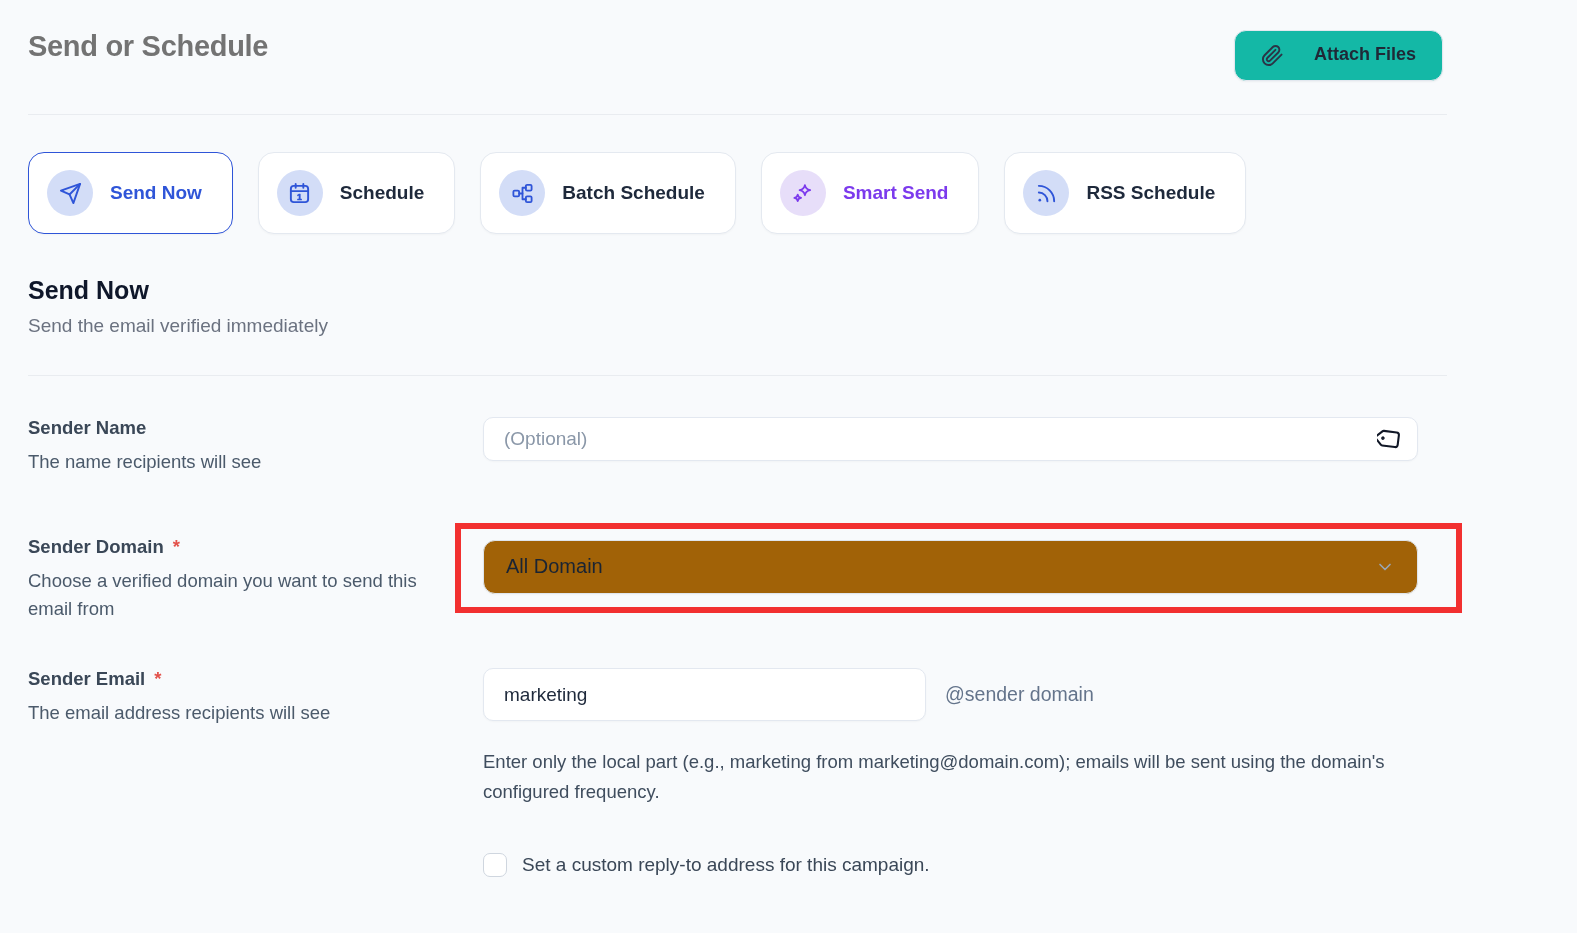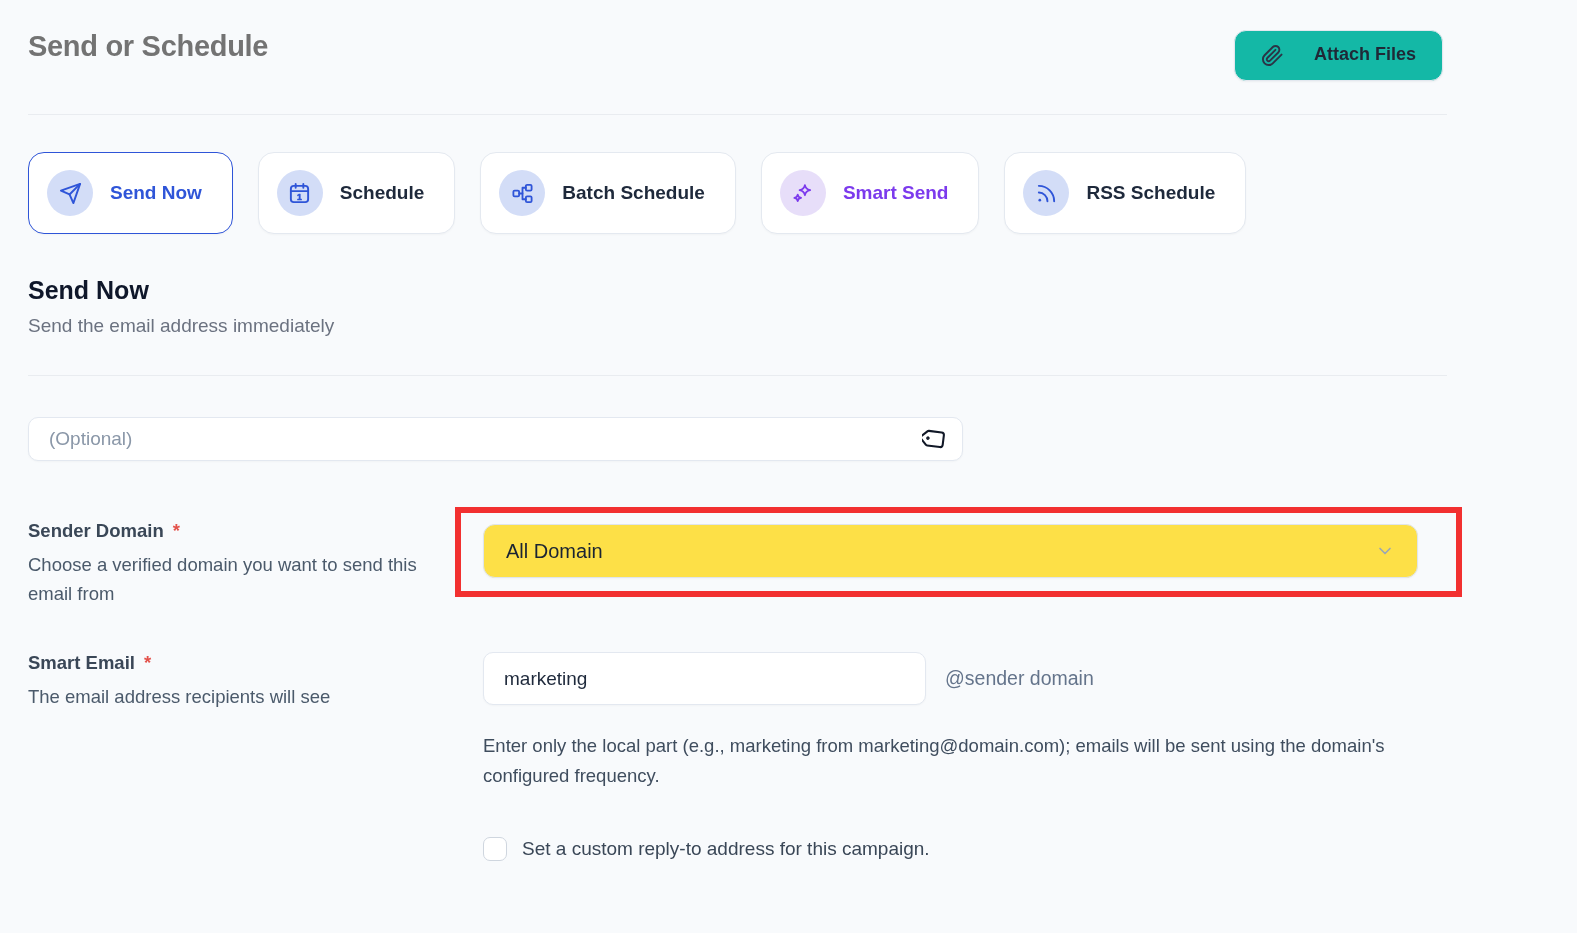--- a/index.html
+++ b/index.html
@@ -65,21 +65,21 @@
   .field-input::placeholder { color:#8a97a8; }
   .tag-icon { position:absolute; right:16px; top:50%; transform:translateY(-50%); display:flex; }
 
   
   .red-box {
     margin-left:-28px; width:1007px;
     border:6px solid #f23030;
     padding:11px 38px 13px 22px;
   }
   .select {
-    height:54px; background:#fde047; border:1px solid #dfe5ec; border-radius:12px;
+    height:54px; background:#a16207; border:1px solid #dfe5ec; border-radius:12px;
     display:flex; align-items:center; justify-content:space-between;
     padding:0 22px; font-size:20px; color:#1a2433; cursor:pointer;
     box-shadow:0 1px 2px rgba(16,24,40,.03);
   }
   .domain-help { margin-top:16px; font-size:19px; color:#3a4757; }
   .domain-help a { color:#2f6fed; text-decoration:underline; cursor:pointer; }
 
   .email-wrap { display:flex; align-items:center; gap:19px; }
   .email-input {
     width:443px; height:53px; background:#fff;
@@ -174,28 +174,32 @@
             <circle cx="5" cy="19" r="1.4" fill="#2f55d8" stroke="none"></circle>
           </svg>
       </span>
       <span>RSS Schedule</span>
     </div>
 
   </div>
 
   <div class="section-head">
     <div class="section-title">Send Now</div>
-    <div class="section-sub">Send the email address immediately</div>
+    <div class="section-sub">Send the email verified immediately</div>
   </div>
 
   <hr class="divider" style="margin-top:38px;">
 
   <div class="form">
 
     <div class="row">
+      <div class="row-label">
+        <div class="label-title">Sender Name</div>
+        <div class="label-desc">The name recipients will see</div>
+      </div>
       <div class="row-field">
         <div class="input-wrap">
           <input class="field-input" type="text" placeholder="(Optional)" style="">
           <span class="tag-icon">
             <svg width="25" height="25" viewBox="0 0 24 24" fill="none" stroke="#111827" stroke-width="2" stroke-linecap="round" stroke-linejoin="round">
                 <g transform="rotate(-38 12 12)">
                   <path d="M12.586 2.586A2 2 0 0 0 11.172 2H4a2 2 0 0 0-2 2v7.172a2 2 0 0 0 .586 1.414l8.704 8.704a2.426 2.426 0 0 0 3.42 0l6.58-6.58a2.426 2.426 0 0 0 0-3.42z"></path>
                   <circle cx="7.5" cy="7.5" r=".7" fill="#111827"></circle>
                 </g>
               </svg>
@@ -218,21 +222,21 @@
                   <path d="m6 9 6 6 6-6"></path>
                 </svg>
             </span>
           </div>
         </div>
       </div>
     </div>
 
     <div class="row mt-row3">
       <div class="row-label">
-        <div class="label-title"><span>Smart Email</span><span class="req">*</span></div>
+        <div class="label-title"><span>Sender Email</span><span class="req">*</span></div>
         <div class="label-desc">The email address recipients will see</div>
       </div>
       <div class="row-field">
         <div class="email-wrap">
           <input class="email-input" type="text" value="marketing" style="">
           <span class="email-suffix">@sender domain</span>
         </div>
         <div class="helper">Enter only the local part (e.g., marketing from marketing@domain.com); emails will be sent using the domain's configured frequency.</div>
 
         <div class="reply-row">

